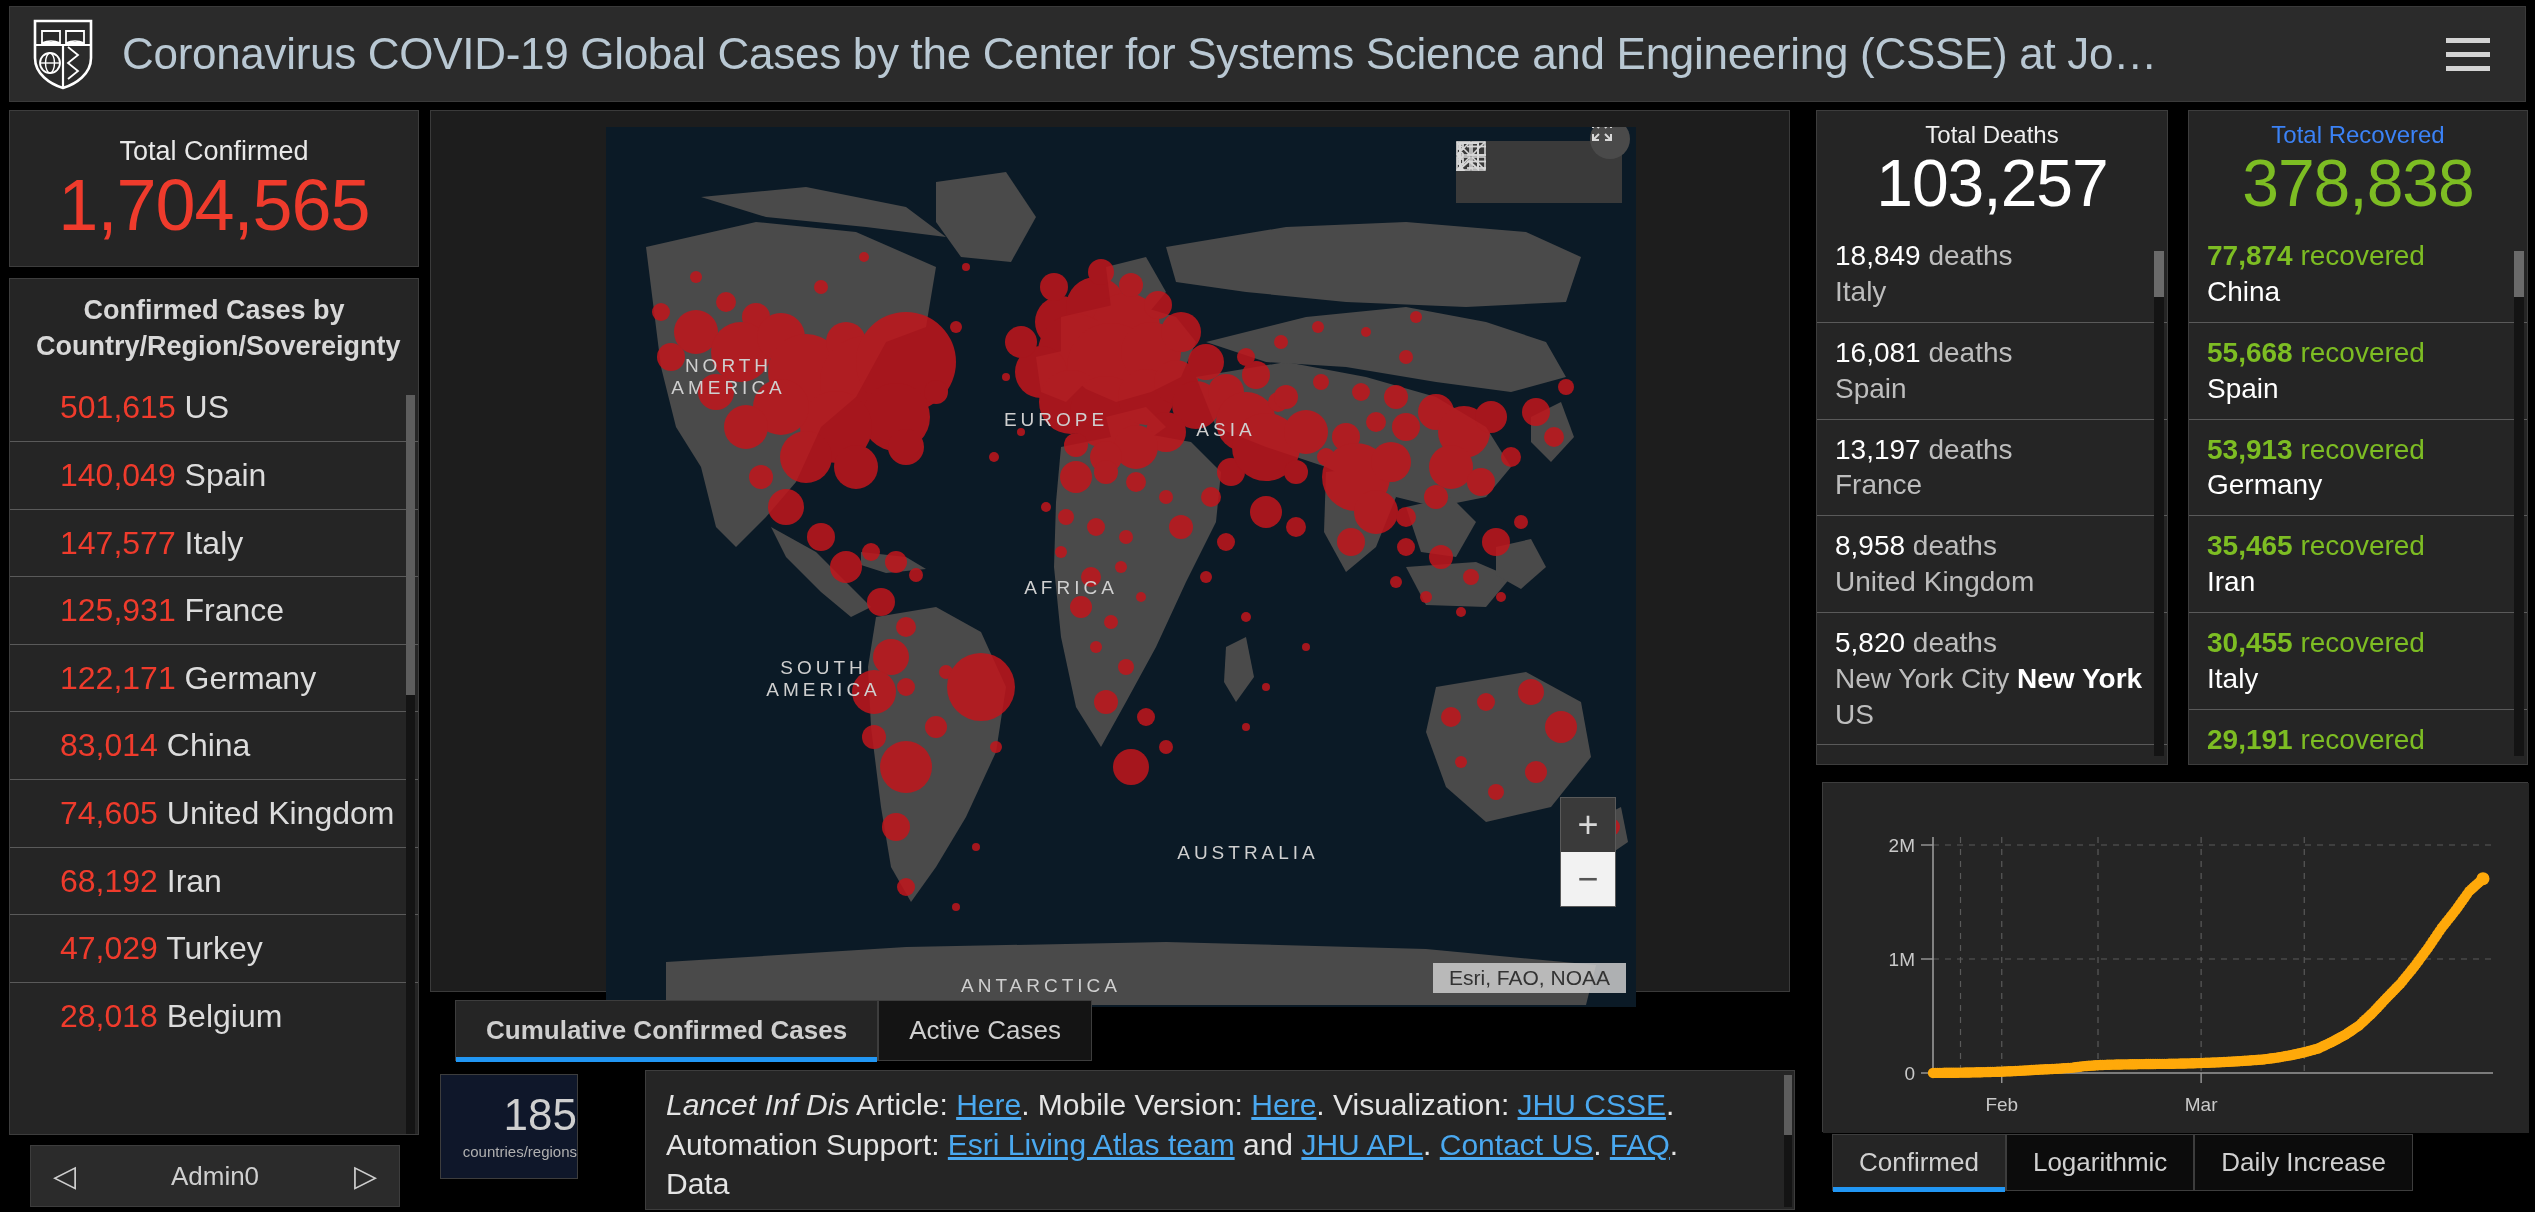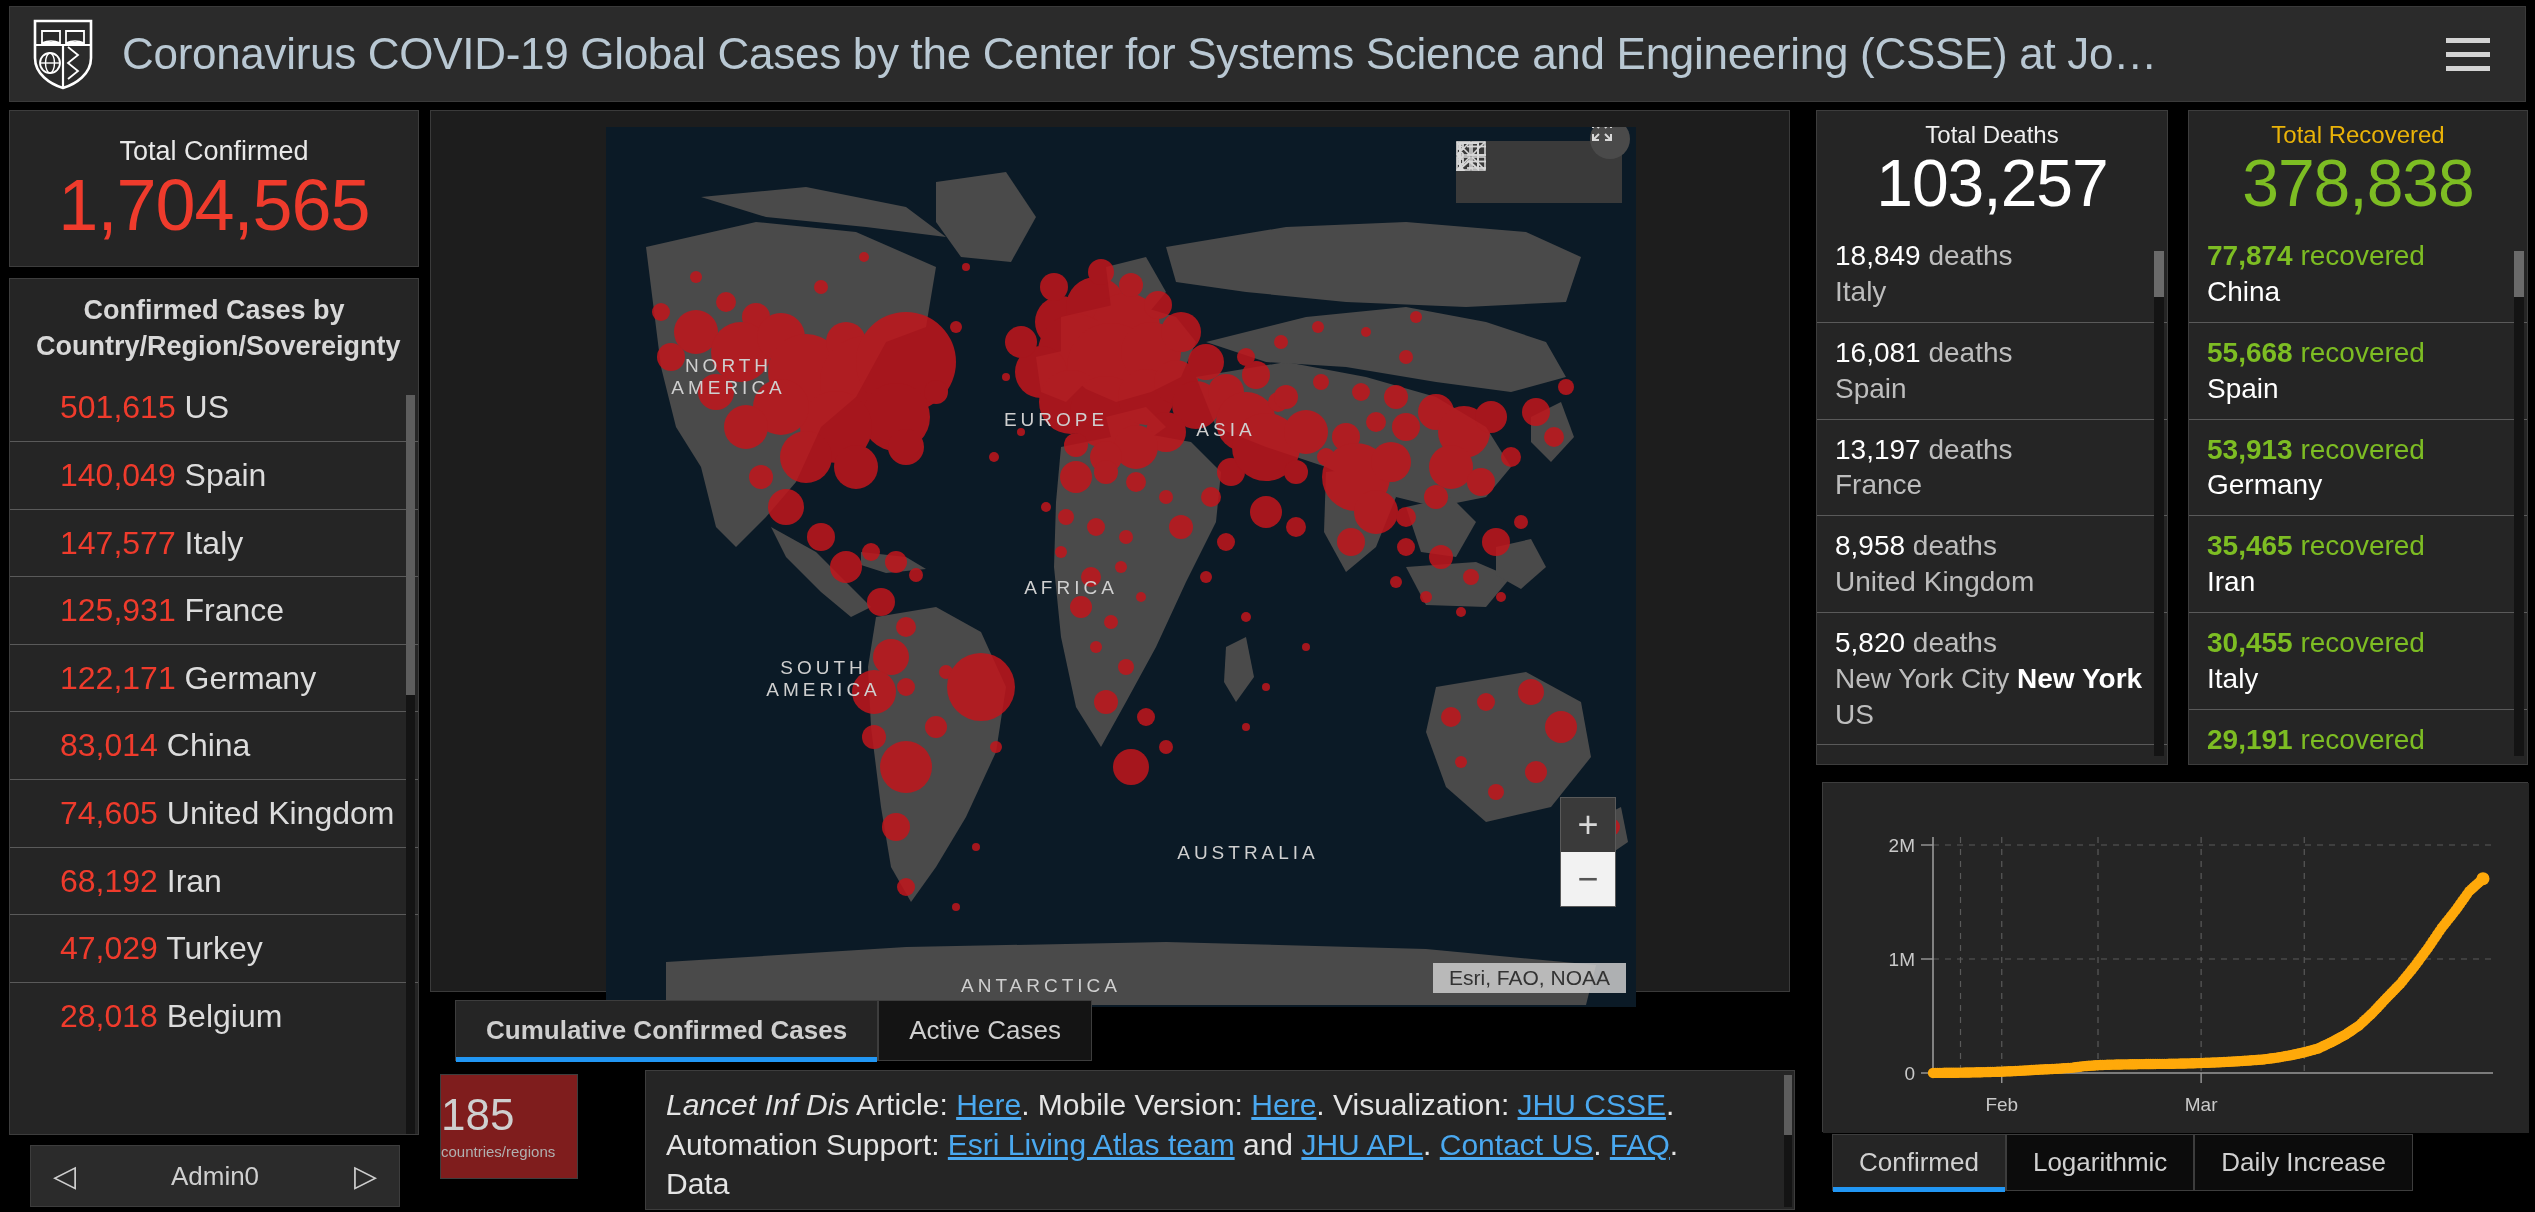--- a/index.html
+++ b/index.html
@@ -113,22 +113,22 @@
     font-size: 26px; padding: 14px 30px; cursor: pointer; position:relative;
   }
   .map-tab.active { background: #252525; border-bottom:none;font-weight:bold; }
   .map-tab.active::after {
     content:""; position:absolute; left:0; right:0; bottom:-1px; height:5px; background:#2196f3;
   }
 
   
   .count-box {
     position: absolute; left: 440px; top: 1074px; width: 138px; height: 105px;
-    background: #7f1d1d; border:1px solid #3d3d3d;
-    display:flex; flex-direction:column; align-items:flex-start; justify-content:center;
+    background: #0f172a; border:1px solid #3d3d3d;
+    display:flex; flex-direction:column; align-items:flex-end; justify-content:center;
   }
   .count-num { color: #cfcfcf; font-size: 44px; line-height: 1; }
   .count-sub { color: #b0b0b0; font-size: 15px; margin-top: 6px; }
 
   .info-box {
     position: absolute; left: 645px; top: 1070px; width: 1150px; height: 140px;
     background: #252525; border:1px solid #3d3d3d;
     padding: 14px 20px; color: #e4e4e4; font-size: 30px; line-height: 1.32;
     overflow: hidden;
   }
@@ -136,21 +136,21 @@
   .info-box .ital { font-style: italic; }
   .info-scroll { position:absolute; right: 2px; top: 4px; width: 8px; height: 132px; background:#141414; }
   .info-scroll i { display:block; width:8px; height: 60px; background:#5d5d5d; }
 
   
   .deaths-panel { position: absolute; left: 1816px; top: 110px; width: 352px; height: 655px; overflow:hidden; }
   .recovered-panel { position: absolute; left: 2188px; top: 110px; width: 340px; height: 655px; overflow:hidden; }
 
   .stat-label { text-align:center; font-size: 24px; padding-top: 10px; }
   .stat-label.deaths { color: #f0f0f0; }
-  .stat-label.recovered { color: #eab308; }
+  .stat-label.recovered { color: #3b82f6; }
   .stat-big { text-align:center; font-size: 66px; line-height: 1.05; letter-spacing:-1px; padding-bottom: 8px; }
   .stat-big.deaths { color: #ffffff; }
   .stat-big.recovered { color: #7dbd23; }
 
   .stat-row { border-top: 1px solid #5a5a5a; padding: 12px 18px 12px 18px; font-size: 28px; line-height: 1.28; }
   .stat-row:first-of-type { border-top: none; }
   .deaths-panel .stat-row .big { color:#ffffff; font-weight: normal; }
   .deaths-panel .stat-row .small { color:#bdbdbd; }
   .deaths-panel .stat-row .bold { color:#ffffff; font-weight: bold; }
   .recovered-panel .stat-row .big { color:#7dbd23; font-weight: bold; }

